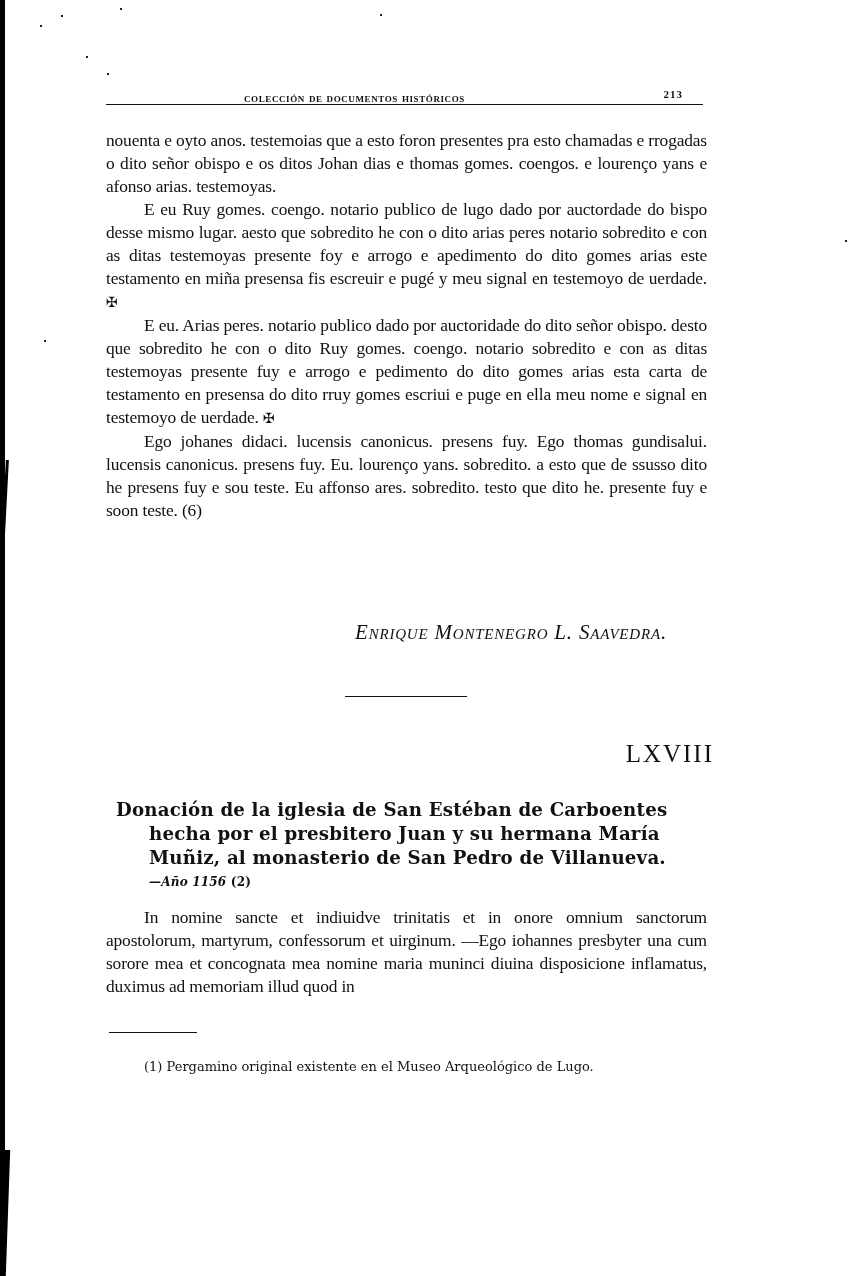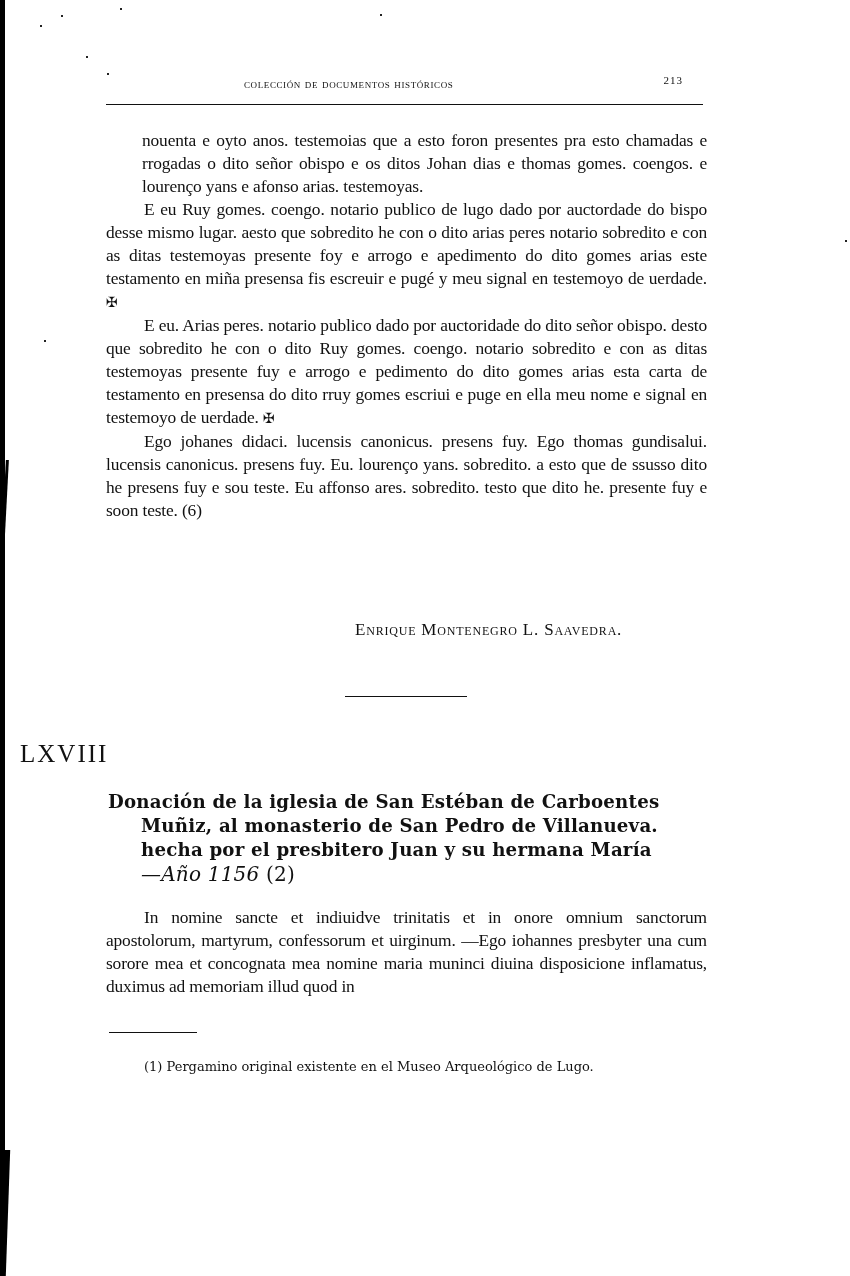--- a/index.html
+++ b/index.html
@@ -43,23 +43,24 @@
     }
     .speck {
       position: absolute;
       width: 2px;
       height: 2px;
       background: #222;
     }
     .running-head {
       position: absolute;
       left: 106px;
-      top: 74px;
+      top: 88px;
       width: 597px;
       height: 24px;
+      font-weight: bold;
     }
     .running-head .title {
       position: absolute;
       left: 138px;
       top: 2px;
       font-size: 13.5px;
       letter-spacing: 0.6px;
       font-variant: small-caps;
       text-transform: lowercase;
     }
@@ -86,48 +87,48 @@
       line-height: 23px;
       text-align: justify;
       letter-spacing: -0.15px;
     }
     .body-text p {
       margin: 0;
       text-indent: 38px;
     }
     .body-text p.first {
       text-indent: 0;
-      margin-left: 36px;
     }
     .cross {
       font-family: "DejaVu Sans", sans-serif;
       font-size: 14px;
     }
     .signature {
       position: absolute;
       left: 355px;
       top: 620px;
-      font-size: 17px;
+      font-size: 21px;
       letter-spacing: 0.8px;
       font-variant: small-caps;
+      font-style: italic;
     }
     .section-rule {
       position: absolute;
       left: 345px;
       top: 696px;
       width: 122px;
       height: 1px;
       background: #111;
     }
     .roman {
       position: absolute;
       left: 0;
       width: 714px;
       top: 740px;
-      text-align: left;
+      text-align: right;
       font-size: 25px;
       letter-spacing: 2px;
       padding-left: 20px;
       box-sizing: border-box;
     }
     .doc-title {
       position: absolute;
       left: 108px;
       top: 790px;
       width: 600px;
@@ -138,23 +139,23 @@
       letter-spacing: 0.2px;
     }
     .doc-title .line {
       display: block;
       white-space: nowrap;
     }
     .doc-title .indent {
       padding-left: 33px;
     }
     .doc-title .date {
-      font-weight: normal;
+      font-weight: bold;
       font-style: italic;
-      font-size: 20px;
+      font-size: 12px;
     }
     .doc-title .date .ref {
       font-style: normal;
     }
     .text-2 {
       top: 906px;
     }
     .fn-rule {
       position: absolute;
       left: 109px;
@@ -207,24 +208,24 @@
   <p><span>E eu. Arias peres. notario publico dado por auctoridade do dito señor obispo. desto que sobredito he con o dito Ruy gomes. coengo. notario sobredito e con as ditas testemoyas presente fuy e arrogo e pedimento do dito gomes arias esta carta de testamento en presensa do dito rruy gomes escriui e puge en ella meu nome e signal en testemoyo de uerdade.</span> <span class="cross">✠</span></p>
   <p><span>Ego johanes didaci. lucensis canonicus. presens fuy. Ego thomas gundisalui. lucensis canonicus. presens fuy. Eu. lourenço yans. sobredito. a esto que de ssusso dito he presens fuy e sou teste. Eu affonso ares. sobredito. testo que dito he. presente fuy e soon teste. (6)</span></p>
 </section>
 
 <div class="signature">Enrique Montenegro L. Saavedra.</div>
 
 <div class="section-rule"></div>
 
 <h2 class="roman" style="margin:0;font-weight:normal">LXVIII</h2>
 
-<h3 class="doc-title" style="margin:0">
+<h3 class="doc-title" style="margin:8px">
   <span class="line">Donación de la iglesia de San Estéban de Carboentes</span>
+  <span class="line indent">hecha por el presbitero Juan y su hermana María</span>
   <span class="line indent">Muñiz, al monasterio de San Pedro de Villanueva.</span>
-  <span class="line indent">hecha por el presbitero Juan y su hermana María</span>
   <span class="line indent date"><span>—Año 1156</span> <span class="ref">(2)</span></span>
 </h3>
 
 <section class="body-text text-2">
   <p>In nomine sancte et indiuidve trinitatis et in onore omnium sanctorum apostolorum, martyrum, confessorum et uirginum. —Ego iohannes presbyter una cum sorore mea et concognata mea nomine maria munin­ci diuina disposicione inflamatus, duximus ad memoriam illud quod in</p>
 </section>
 
 <div class="fn-rule"></div>
 
 <section class="footnotes">

